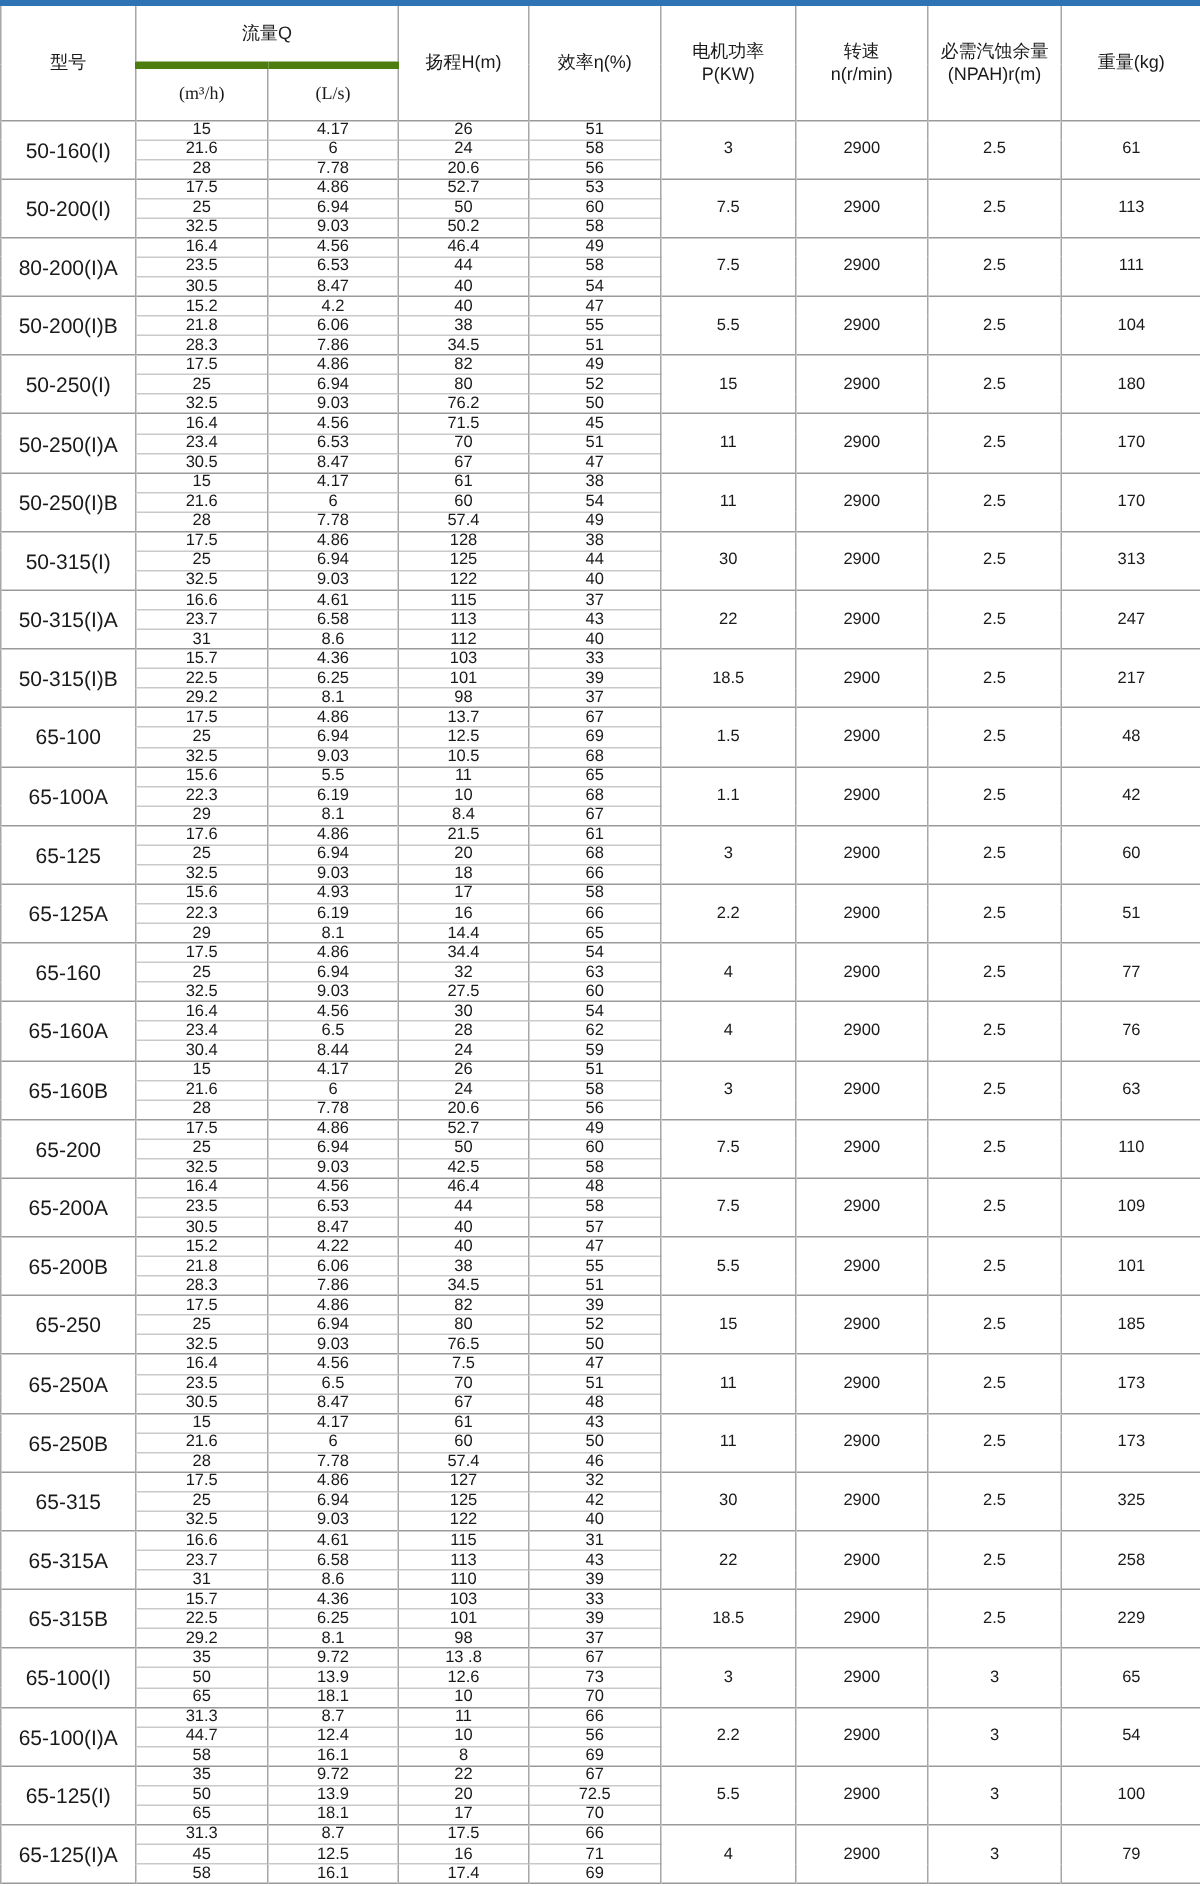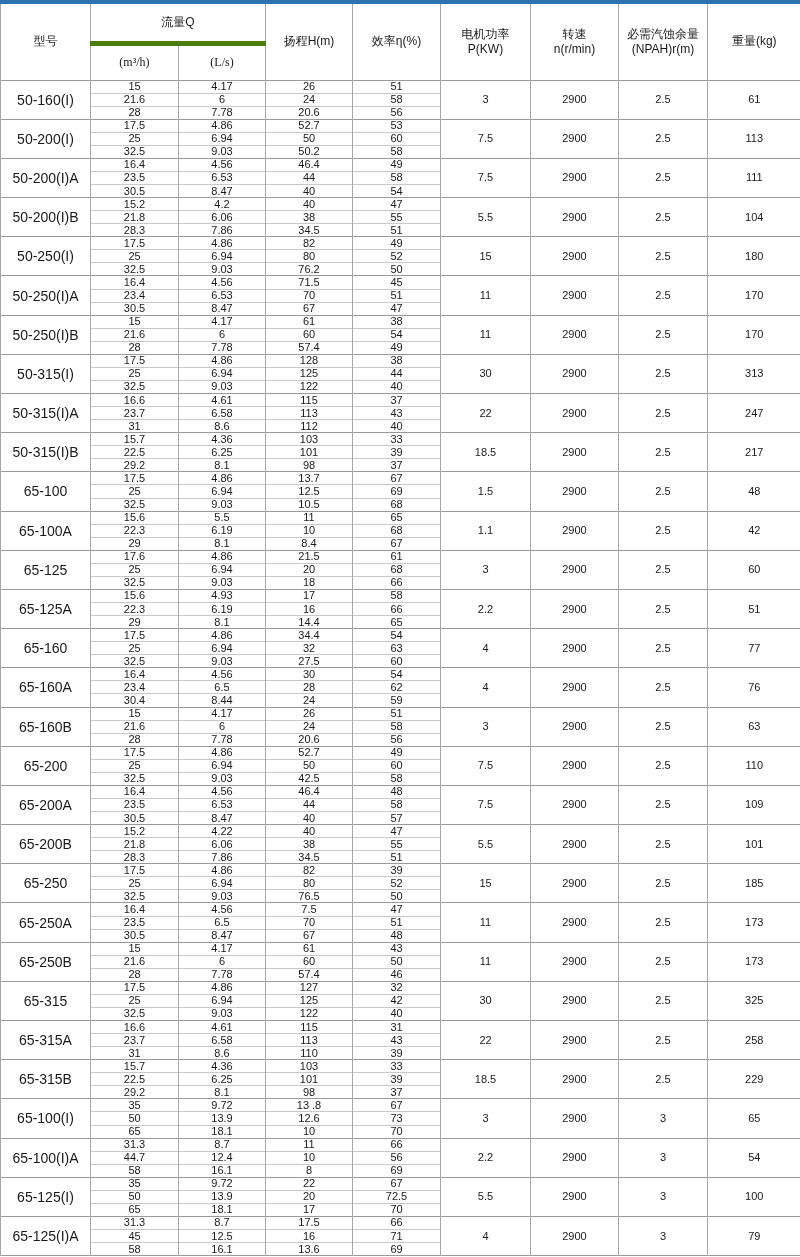--- a/index.html
+++ b/index.html
@@ -111,21 +111,21 @@
           <td>50</td>
           <td>60</td>
         </tr>
         <tr class="sub">
           <td>32.5</td>
           <td>9.03</td>
           <td>50.2</td>
           <td>58</td>
         </tr>
         <tr class="group-start">
-          <td rowspan="3" class="model-cell">50-200(I)A</td>
+          <td rowspan="3" class="model-cell">80-200(I)A</td>
           <td>16.4</td>
           <td>4.56</td>
           <td>46.4</td>
           <td>49</td>
           <td rowspan="3">7.5</td>
           <td rowspan="3">2900</td>
           <td rowspan="3">2.5</td>
           <td rowspan="3">111</td>
         </tr>
         <tr class="sub">
@@ -751,18 +751,18 @@
         </tr>
         <tr class="sub">
           <td>45</td>
           <td>12.5</td>
           <td>16</td>
           <td>71</td>
         </tr>
         <tr class="sub">
           <td>58</td>
           <td>16.1</td>
-          <td>13.6</td>
+          <td>17.4</td>
           <td>69</td>
         </tr>
       </tbody>
   </table>
 </div>
 
 </body></html>

